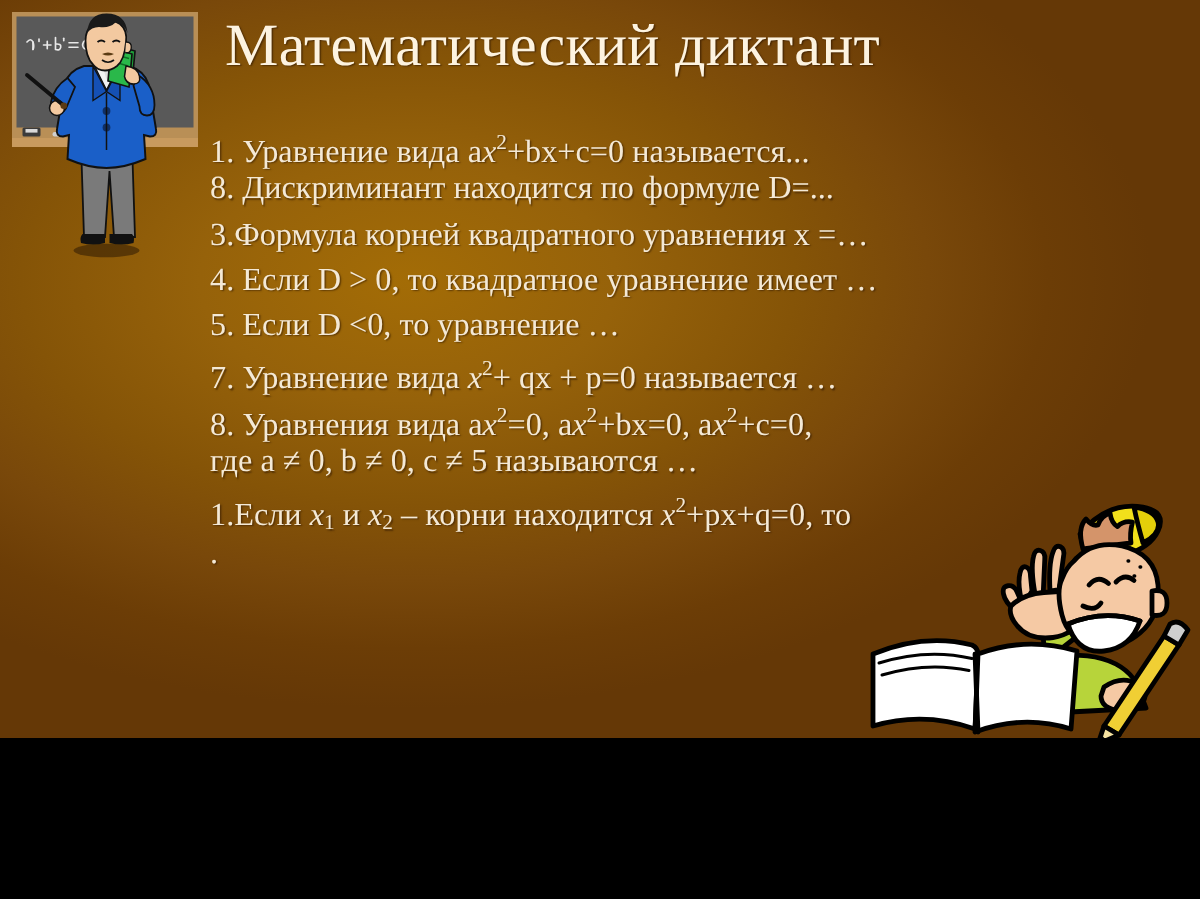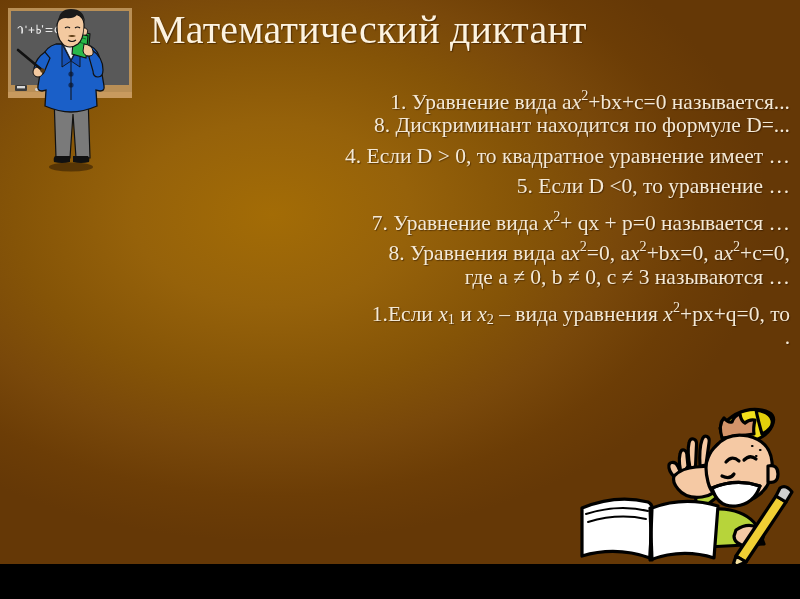--- a/index.html
+++ b/index.html
@@ -4,21 +4,21 @@
 <title>Математический диктант</title>
 <style>
   html, body {
     margin: 0;
     padding: 0;
     background: #000;
   }
   #slide {
     position: relative;
     width: 800px;
-    height: 564px;
+    height: 492px;
     overflow: hidden;
     font-family: "Liberation Serif", "DejaVu Serif", serif;
     background:
       radial-gradient(ellipse 62% 58% at 34% 38%,
         #a36c06 0%,
         #96620a 28%,
         #855407 52%,
         #79480a 70%,
         #6c3d06 86%,
         #653806 100%);
@@ -43,21 +43,21 @@
     position: absolute;
     left: 140px;
     top: 80px;
     width: 650px;
     font-size: 21.5px;
     line-height: 30.3px;
     color: #f4e9d6;
     text-shadow: 1px 1px 1px rgba(40,18,0,.5);
     white-space: nowrap;
   }
-  #body-text .ln { height: 30.3px; text-align: right; }
+  #body-text .ln { height: 30.3px; }
   .mi { font-style: italic; font-family: "Liberation Serif", "DejaVu Serif", serif; }
   .sup { font-size: 0.66em; vertical-align: 0.62em; font-style: normal; }
   .sub { font-size: 0.66em; vertical-align: -0.22em; font-style: normal; }
   .dot-line { font-size: 21.5px; line-height: 30.3px; }
 
   
   #teacher {
     position: absolute;
     left: 0; top: 0;
     width: 140px; height: 172px;
@@ -154,26 +154,27 @@
         <path d="M68 40 q4 3 8 0" stroke="#111" stroke-width="1.1" fill="none"></path>
       </g>
     </svg>
   </div>
 
   <div id="title">Математический диктант</div>
 
   <div id="body-text">
     <div class="ln"><span>1. Уравнение вида a</span><span class="mi">x</span><span class="sup mi">2</span><span>+bx+c=0  называется...</span></div>
     <div class="ln"><span>8. Дискриминант находится по формуле  D=...</span></div>
+    <div class="ln"><span>3.Формула корней квадратного уравнения  x =…</span></div>
     <div class="ln"><span>4. Если D &gt; 0, то квадратное уравнение имеет …</span></div>
     <div class="ln"><span>5. Если D &lt;0, то уравнение …</span></div>
     <div class="ln"><span>7. Уравнение вида </span><span class="mi">x</span><span class="sup mi">2</span><span>+ qx + p=0 называется …</span></div>
     <div class="ln"><span>8. Уравнения вида a</span><span class="mi">x</span><span class="sup mi">2</span><span>=0, a</span><span class="mi">x</span><span class="sup mi">2</span><span>+bx=0, a</span><span class="mi">x</span><span class="sup mi">2</span><span>+c=0,</span></div>
-    <div class="ln"><span>где a ≠ 0, b ≠ 0, c ≠ 3 называются …</span></div>
-    <div class="ln"><span>1.Если </span><span class="mi">x</span><span class="sub">1</span><span> и </span><span class="mi">x</span><span class="sub">2</span><span> – вида уравнения </span><span class="mi">x</span><span class="sup mi">2</span><span>+px+q=0, то</span></div>
+    <div class="ln"><span>где a ≠ 0, b ≠ 0, c ≠ 5 называются …</span></div>
+    <div class="ln"><span>1.Если </span><span class="mi">x</span><span class="sub">1</span><span> и </span><span class="mi">x</span><span class="sub">2</span><span> – корни находится </span><span class="mi">x</span><span class="sup mi">2</span><span>+px+q=0, то</span></div>
     <div class="ln dot-line"><span>.</span></div>
   </div>
 
   <div id="boy">
     <svg viewBox="0 0 230 180" xmlns="http://www.w3.org/2000/svg" aria-hidden="true">
       <g stroke="#000" stroke-width="3.2" stroke-linejoin="round" stroke-linecap="round">
 
         <path d="M128 128 q-6 -22 2 -36 l16 -8 l10 22 z" fill="#b7d43a"></path>
 
         <g fill="#f5c9a4">

